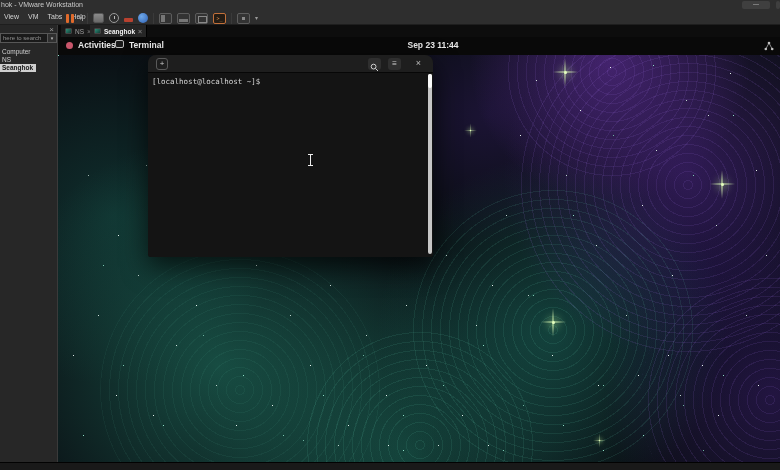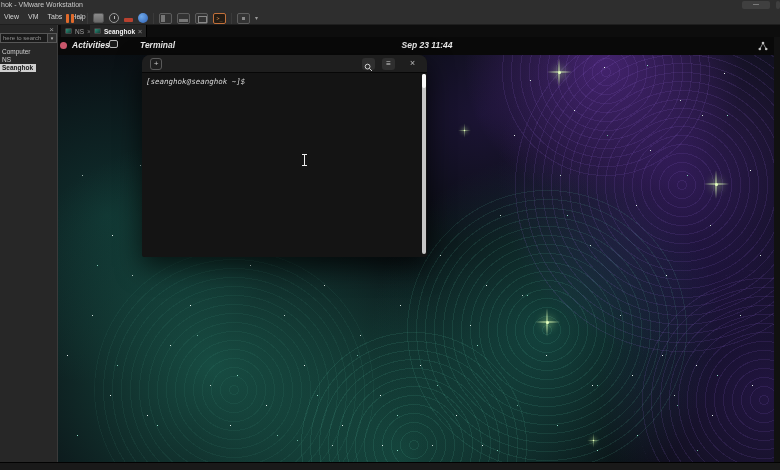--- a/index.html
+++ b/index.html
@@ -46,27 +46,27 @@
   .sidebar { position:absolute; left:0; top:25px; width:58px; height:437px; background:#272727; border-right:1px solid #3a3a3a; z-index:9; }
   .sb-close { position:absolute; right:3px; top:0px; font-size:8px; color:#9a9a9a; line-height:9px; }
   .sb-search { position:absolute; left:0; top:8px; width:57px; height:10px; background:#1a1a1a; border:1px solid #575757; display:flex; align-items:center; }
   .sb-search .stext { flex:1; font-size:6px; color:#8f8f8f; padding-left:2px; white-space:nowrap; overflow:hidden; }
   .sb-search .sdrop { width:9px; height:8px; background:#2f2f2f; border-left:1px solid #575757; color:#bbb; font-size:5px; line-height:8px; text-align:center; }
   .sb-tree { position:absolute; left:0; top:23px; width:57px; font-size:6.5px; color:#cfcfcf; }
   .sb-item { height:8px; line-height:8px; padding-left:2px; white-space:nowrap; }
   .sb-item.sel { background:#cfcfcf; color:#161616; width:fit-content; padding-right:3px; font-weight:bold; }
 
   
-  .vmscreen { position:absolute; left:52px; top:37px; width:722px; height:425px; overflow:hidden; background:#0c4a6e;font-style:italic; }
+  .vmscreen { position:absolute; left:58px; top:37px; width:722px; height:425px; overflow:hidden; background:#0c4a6e; }
 
   .gtopbar { position:absolute; left:0; top:0; width:722px; height:18px; background:#090909; z-index:5; display:block; }
   .g-activities { position:absolute; left:8px; top:3px; display:flex; align-items:center; gap:5px; }
   .gdot { width:7px; height:7px; border-radius:50%; background:#c9566b; }
   .glabel { font-size:8.5px; font-weight:bold; color:#e8e8e8; }
-  .g-app { position:absolute; left:57px; top:3px; display:flex; align-items:flex-start; gap:22px; }
+  .g-app { position:absolute; left:57px; top:3px; display:flex; align-items:flex-start; gap:5px; }
   .gappico { width:9px; height:8px; border:1px solid #b9b9b9; border-radius:2px; background:#1a1a1a; }
   .g-clock { position:absolute; left:0; top:3px; width:722px; text-align:center; font-size:8.5px; font-weight:bold; color:#e8e8e8;padding-left:28px; }
   .g-sys { position:absolute; right:6px; top:4px; width:10px; height:10px; }
 
   
   .wallpaper { position:absolute; left:0; top:18px; width:722px; height:407px; overflow:hidden;
     background:
       radial-gradient(circle at 630px 120px, rgba(74,36,128,0.60) 0, rgba(74,36,128,0) 185px),
       radial-gradient(circle at 552px 8px,  rgba(112,52,178,0.55) 0, rgba(112,52,178,0) 140px),
       radial-gradient(circle at 715px 340px, rgba(58,28,110,0.50) 0, rgba(58,28,110,0) 170px),
@@ -254,21 +254,21 @@
         <div class="term-btn term-search">
           <svg width="9" height="9" viewBox="0 0 9 9" style="margin-top:1px;">
             <circle cx="3.6" cy="3.6" r="2.4" fill="none" stroke="#d0d0d0" stroke-width="1"></circle>
             <path d="M5.5 5.5 L8 8" stroke="#d0d0d0" stroke-width="1"></path>
           </svg>
         </div>
         <div class="term-btn term-menu">≡</div>
         <div class="term-btn term-close">×</div>
       </div>
       <div class="term-content">
-        <span class="term-prompt">[seanghok@seanghok ~]$</span>
+        <span class="term-prompt">[localhost@localhost ~]$</span>
       </div>
       <div class="term-scrollbar">
         <div class="term-thumb"></div>
       </div>
       <div class="ibeam"></div>
     </div>
 
   </div>
 
   <div class="statusbar"></div>

